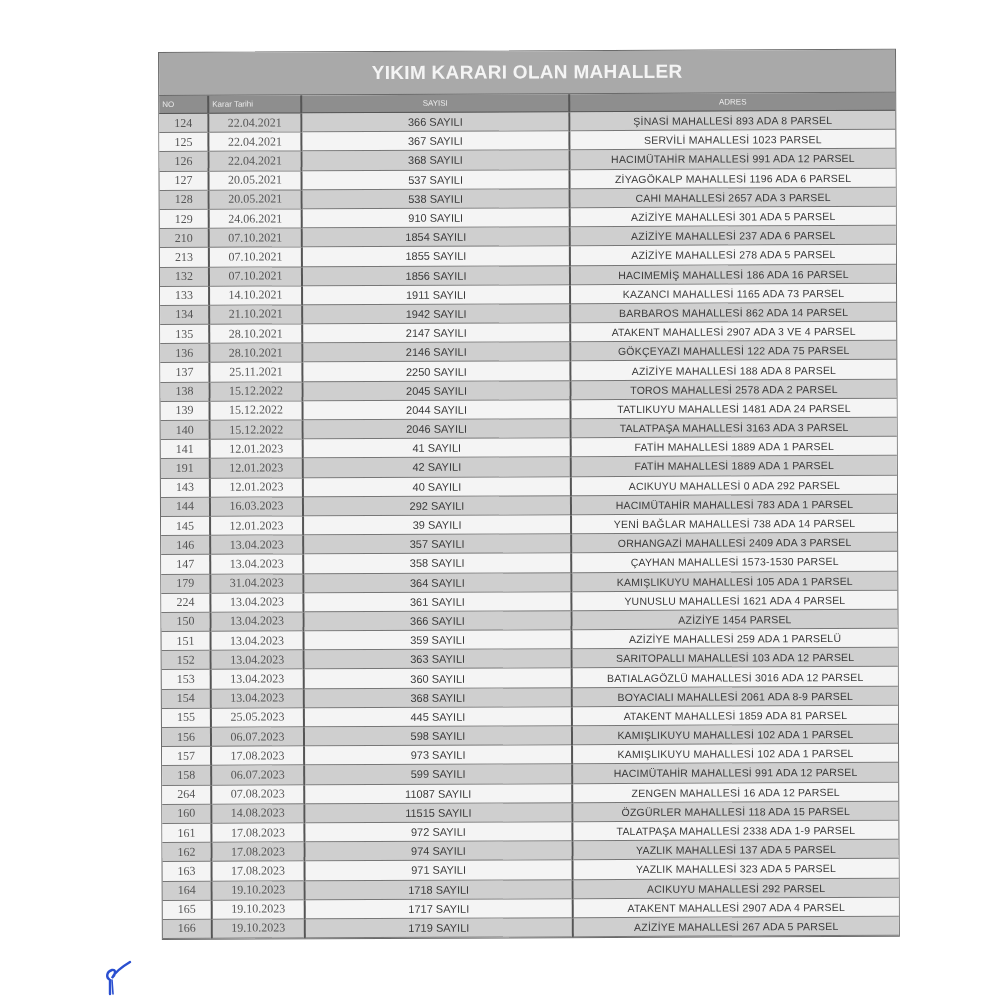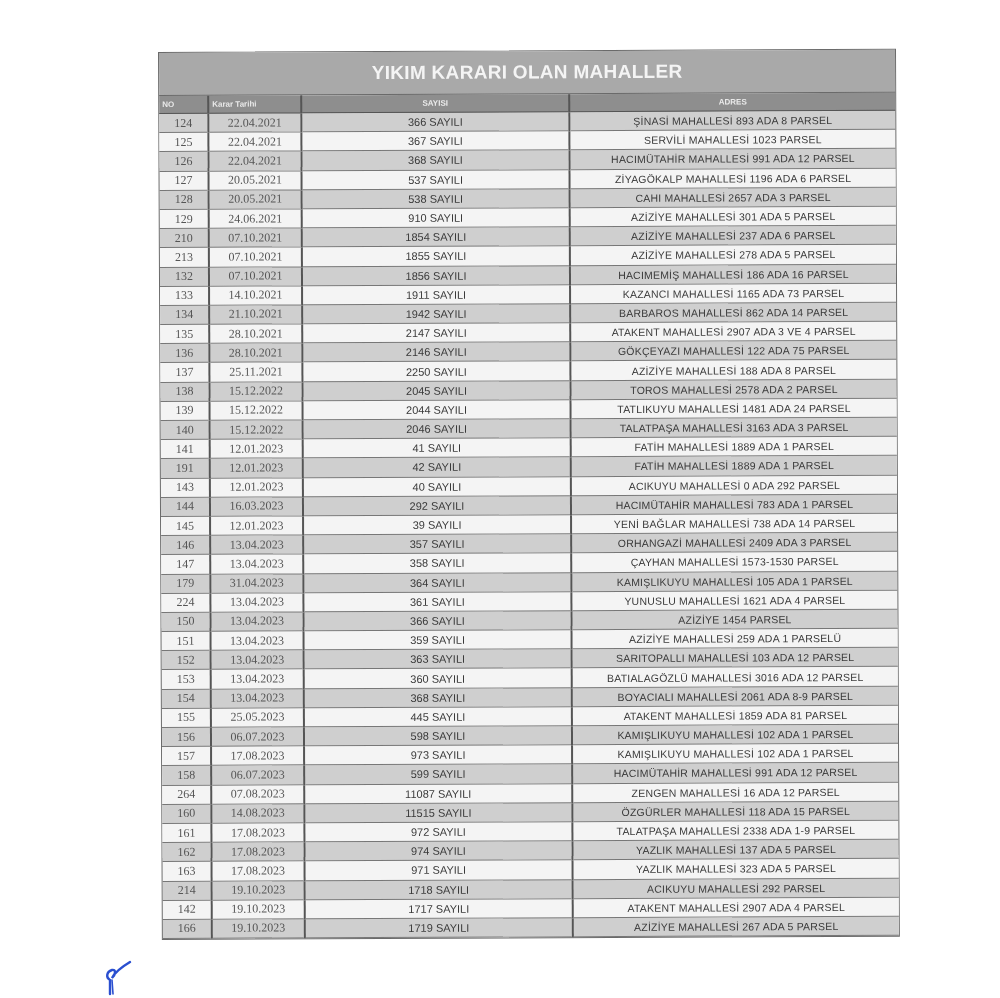--- a/index.html
+++ b/index.html
@@ -14,21 +14,21 @@
   }
   .title-band {
     height: 42px; background: #a9a9a9; color: #f4f4f4;
     display: flex; align-items: center; justify-content: center;
     font-size: 19px; font-weight: bold; letter-spacing: 0.3px;
     border-bottom: 1px solid #6a6a6a;
   }
   table { border-collapse: collapse; width: 100%; table-layout: fixed; }
   col.c-no { width: 49px; } col.c-date { width: 93px; } col.c-num { width: 268px; } col.c-addr { width: 326px; }
   th {
-    background: #8e8e8e; color: #eaeaea; font-size: 8px; font-weight: bold; height: 17px;
+    background: #8e8e8e; color: #eaeaea; font-size: 8px; font-weight: normal; height: 17px;
     border-right: 2px solid #555; border-bottom: 1px solid #555; padding: 0 3px;
   }
   th.left { text-align: left; }
   td {
     height: 18.2px; padding: 0 3px; font-size: 11px; color: #3a3a3a;
     border-right: 2px solid #555; border-bottom: 1px solid #777; text-align: center; white-space: nowrap; overflow: hidden;
   }
   td:last-child, th:last-child { border-right: none; }
   td.no, td.date { font-family: "Liberation Serif", serif; font-size: 12px; color: #555; }
   td.addr { font-size: 10.5px; letter-spacing: 0.2px; }
@@ -291,27 +291,27 @@
           <td class="num">974 SAYILI</td>
           <td class="addr">YAZLIK MAHALLESİ 137 ADA 5 PARSEL</td>
         </tr>
         <tr class="light">
           <td class="no">163</td>
           <td class="date">17.08.2023</td>
           <td class="num">971 SAYILI</td>
           <td class="addr">YAZLIK MAHALLESİ 323 ADA 5 PARSEL</td>
         </tr>
         <tr class="shade">
-          <td class="no">214</td>
+          <td class="no">164</td>
           <td class="date">19.10.2023</td>
           <td class="num">1718 SAYILI</td>
           <td class="addr">ACIKUYU MAHALLESİ 292 PARSEL</td>
         </tr>
         <tr class="light">
-          <td class="no">142</td>
+          <td class="no">165</td>
           <td class="date">19.10.2023</td>
           <td class="num">1717 SAYILI</td>
           <td class="addr">ATAKENT MAHALLESİ 2907 ADA 4 PARSEL</td>
         </tr>
         <tr class="shade">
           <td class="no">166</td>
           <td class="date">19.10.2023</td>
           <td class="num">1719 SAYILI</td>
           <td class="addr">AZİZİYE MAHALLESİ 267 ADA 5 PARSEL</td>
         </tr>

